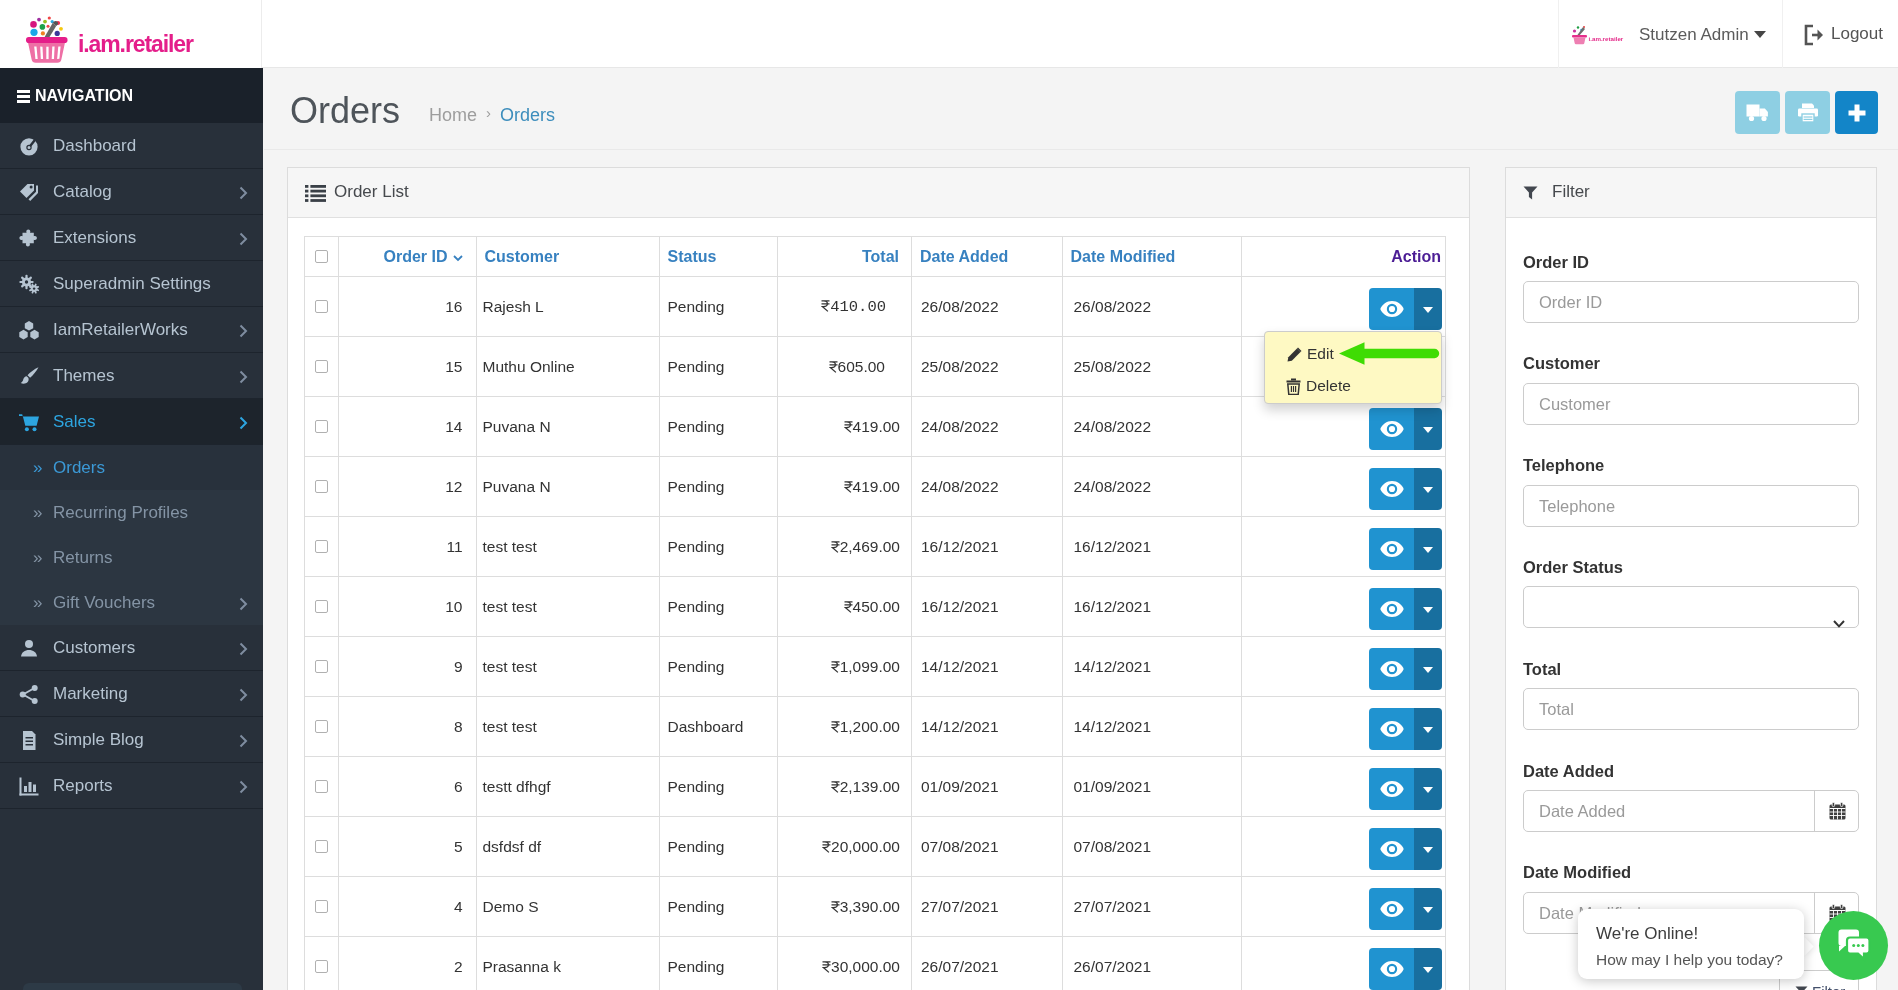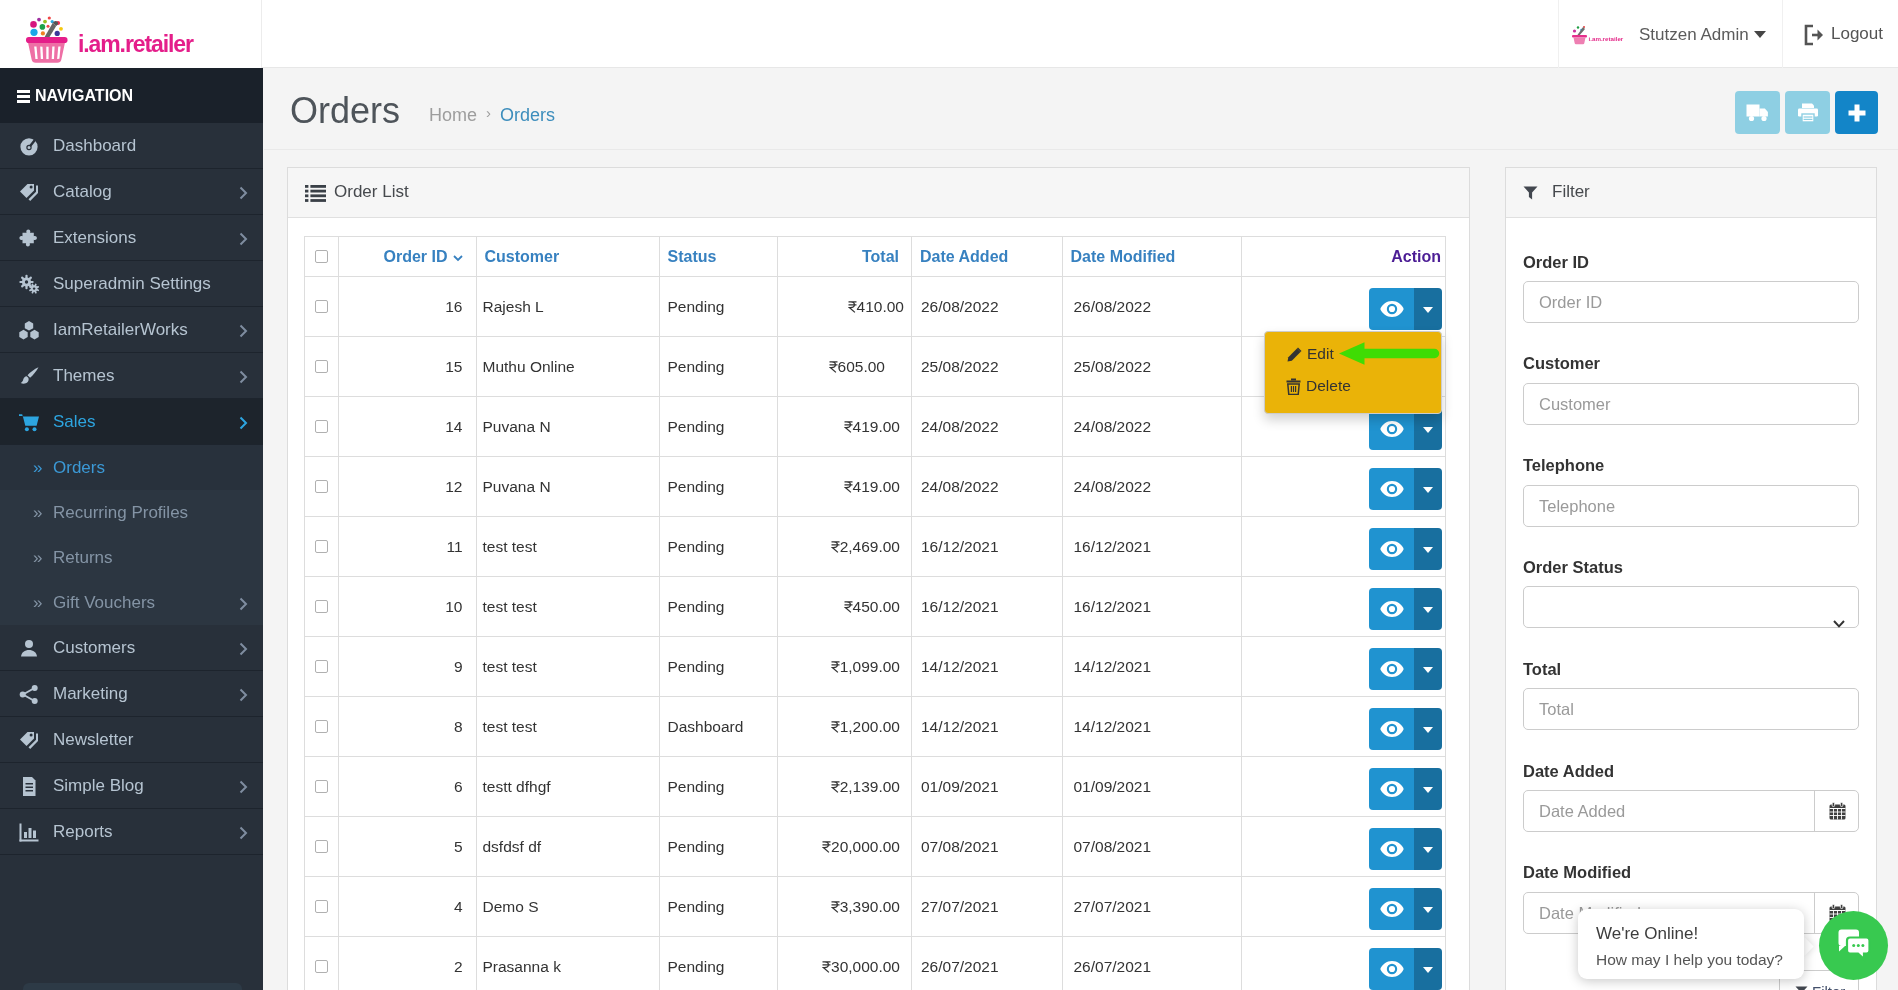--- a/index.html
+++ b/index.html
@@ -49,21 +49,21 @@
 table.grid th { height:40px; font-size:16px; font-weight:bold; color:#3781c0; text-align:left; padding:0 12px 0 8px; }
 table.grid td { height:60px; }
 table.grid th.thr, table.grid td.tdr { text-align:right; }
 table.grid th.act { color:#4c1d95; }
 .cb { width:13px; height:13px; background:#fff; border:1px solid #b0b0b0; border-radius:2px; margin:0 auto; }
 table.grid td.actcell { text-align:right; padding-right:3px; } .btngrp { display:inline-block; vertical-align:middle; height:42px; font-size:0; position:relative; top:2px; }
 .btn-eye { display:inline-block; vertical-align:top; width:45px; height:42px; background:#2093d0; border-radius:4px 0 0 4px; position:relative; }
 .btn-car { display:inline-block; vertical-align:top; width:28px; height:42px; background:#186f9f; border-radius:0 4px 4px 0; position:relative; }
 .btn-eye svg { position:absolute; left:50%; top:50%; transform:translate(-50%,-50%); }
 .btn-car i { position:absolute; left:9px; top:19px; display:block; width:0; height:0; border-left:5px solid transparent; border-right:5px solid transparent; border-top:6px solid #fff; }
-.ddmenu { position:absolute; left:1264px; top:331px; width:178px; height:83px; background:#eab308; border:1px solid #ccc; border-radius:4px; box-shadow:0 6px 12px rgba(0,0,0,.18); z-index:30; }
+.ddmenu { position:absolute; left:1264px; top:331px; width:178px; height:73px; background:#fef9c3; border:1px solid #ccc; border-radius:4px; box-shadow:0 6px 12px rgba(0,0,0,.18); z-index:30; }
 .dditem { position:absolute; font-size:15.5px; color:#333; }
 .ddarrow { position:absolute; left:1332px; top:340px; z-index:31; }
 .fgl { position:absolute; left:17px; font-size:16.5px; font-weight:bold; color:#333; }
 .fgi { position:absolute; left:17px; width:336px; height:42px; border:1px solid #ccc; border-radius:5px; background:#fff; font-size:16.5px; color:#9a9a9a; line-height:40px; padding-left:15px; }
 .addon { position:absolute; right:0; top:-1px; width:44px; height:42px; border-left:1px solid #ccc; }
 .addon svg { position:absolute; left:14px; top:12px; }
 .selcaret { position:absolute; right:12px; top:16px; }
 .fbtn { position:absolute; left:273px; top:802px; width:80px; height:34px; background:#fff; border:1px solid #ccc; border-radius:4px; }
 .fbtn span { position:absolute; left:32px; top:12px; font-size:15px; color:#44506b; }
 .fbtn svg { position:absolute; left:15px; top:15px; }
@@ -250,28 +250,20 @@
           <circle cx="16.2" cy="4" r="3" fill="currentColor"></circle>
           <circle cx="16.2" cy="17" r="3" fill="currentColor"></circle>
         </svg>
         <span class="mtxt">Marketing</span>
         <svg class="chev" width="9" height="14" viewBox="0 0 9 14">
           <path d="M1.5 1.5l5.5 5.5-5.5 5.5" stroke="#7f8da0" stroke-width="2" fill="none"></path>
         </svg>
       </li>
 <li class="mi">
         <svg class="micon" width="22" height="21" viewBox="0 0 21 21">
-          <path d="M1.5 9.5 L9 2 L15.5 2 L15.5 8.5 L8 16 Z" fill="currentColor"></path>
-          <circle cx="12.6" cy="4.9" r="1.5" fill="#28303a"></circle>
-          <path d="M17.5 3.5 L17.5 9.7 L10 17.2 L11.7 18.9 L19.5 11.1 L19.5 3.5 Z" fill="currentColor"></path>
-        </svg>
-        <span class="mtxt">Newsletter</span>
-      </li>
-<li class="mi">
-        <svg class="micon" width="22" height="21" viewBox="0 0 21 21">
           <path d="M4.5 1h9l3.5 3.5V20h-12.5z" fill="currentColor"></path>
           <rect x="7" y="7" width="7.5" height="1.5" fill="#28303a"></rect>
           <rect x="7" y="10.5" width="7.5" height="1.5" fill="#28303a"></rect>
           <rect x="7" y="14" width="7.5" height="1.5" fill="#28303a"></rect>
         </svg>
         <span class="mtxt">Simple Blog</span>
         <svg class="chev" width="9" height="14" viewBox="0 0 9 14">
           <path d="M1.5 1.5l5.5 5.5-5.5 5.5" stroke="#7f8da0" stroke-width="2" fill="none"></path>
         </svg>
       </li>
@@ -361,21 +353,21 @@
           <th>Date Modified</th>
           <th class="thr act" style="padding-right:4px;">Action</th>
         </tr>
 <tr>
           <td style="padding:0">
             <div class="cb"></div>
           </td>
           <td class="tdr" style="padding-right:13px;">16</td>
           <td style="padding-left:6px;">Rajesh L</td>
           <td style="padding-left:8px;">Pending</td>
-          <td class="tdr" style="padding-right:7px;"><svg class="rp" width="9" height="12" viewBox="0 0 9 12">
+          <td class="tdr" style="padding-right:25px;font-family:Liberation Mono, monospace;"><svg class="rp" width="9" height="12" viewBox="0 0 9 12">
               <path d="M0.5 0.8h8M0.5 3.8h8M2.8 0.8c2.4 0 3.6 0.9 3.6 2.9 0 1.9-1.5 2.8-4 2.8H1.3l5.6 4.9" stroke="#333" stroke-width="1.25" fill="none"></path>
             </svg>410.00</td>
           <td style="padding-left:9px;">26/08/2022</td>
           <td style="padding-left:11px;">26/08/2022</td>
           <td class="actcell"><div class="btngrp"><span class="btn-eye"><svg width="25" height="17" viewBox="0 0 25 17">
 <path d="M12.5 0.5 C7 0.5 2.8 3.8 0.8 8.5 C2.8 13.2 7 16.5 12.5 16.5 S22.2 13.2 24.2 8.5 C22.2 3.8 18 0.5 12.5 0.5z" fill="#fff"></path>
 <circle cx="12.5" cy="8.5" r="5.2" fill="#2093d0"></circle>
 <circle cx="12.5" cy="8.5" r="3.1" fill="#fff"></circle>
 </svg></span><span class="btn-car"><i></i></span></div></td>
         </tr>

